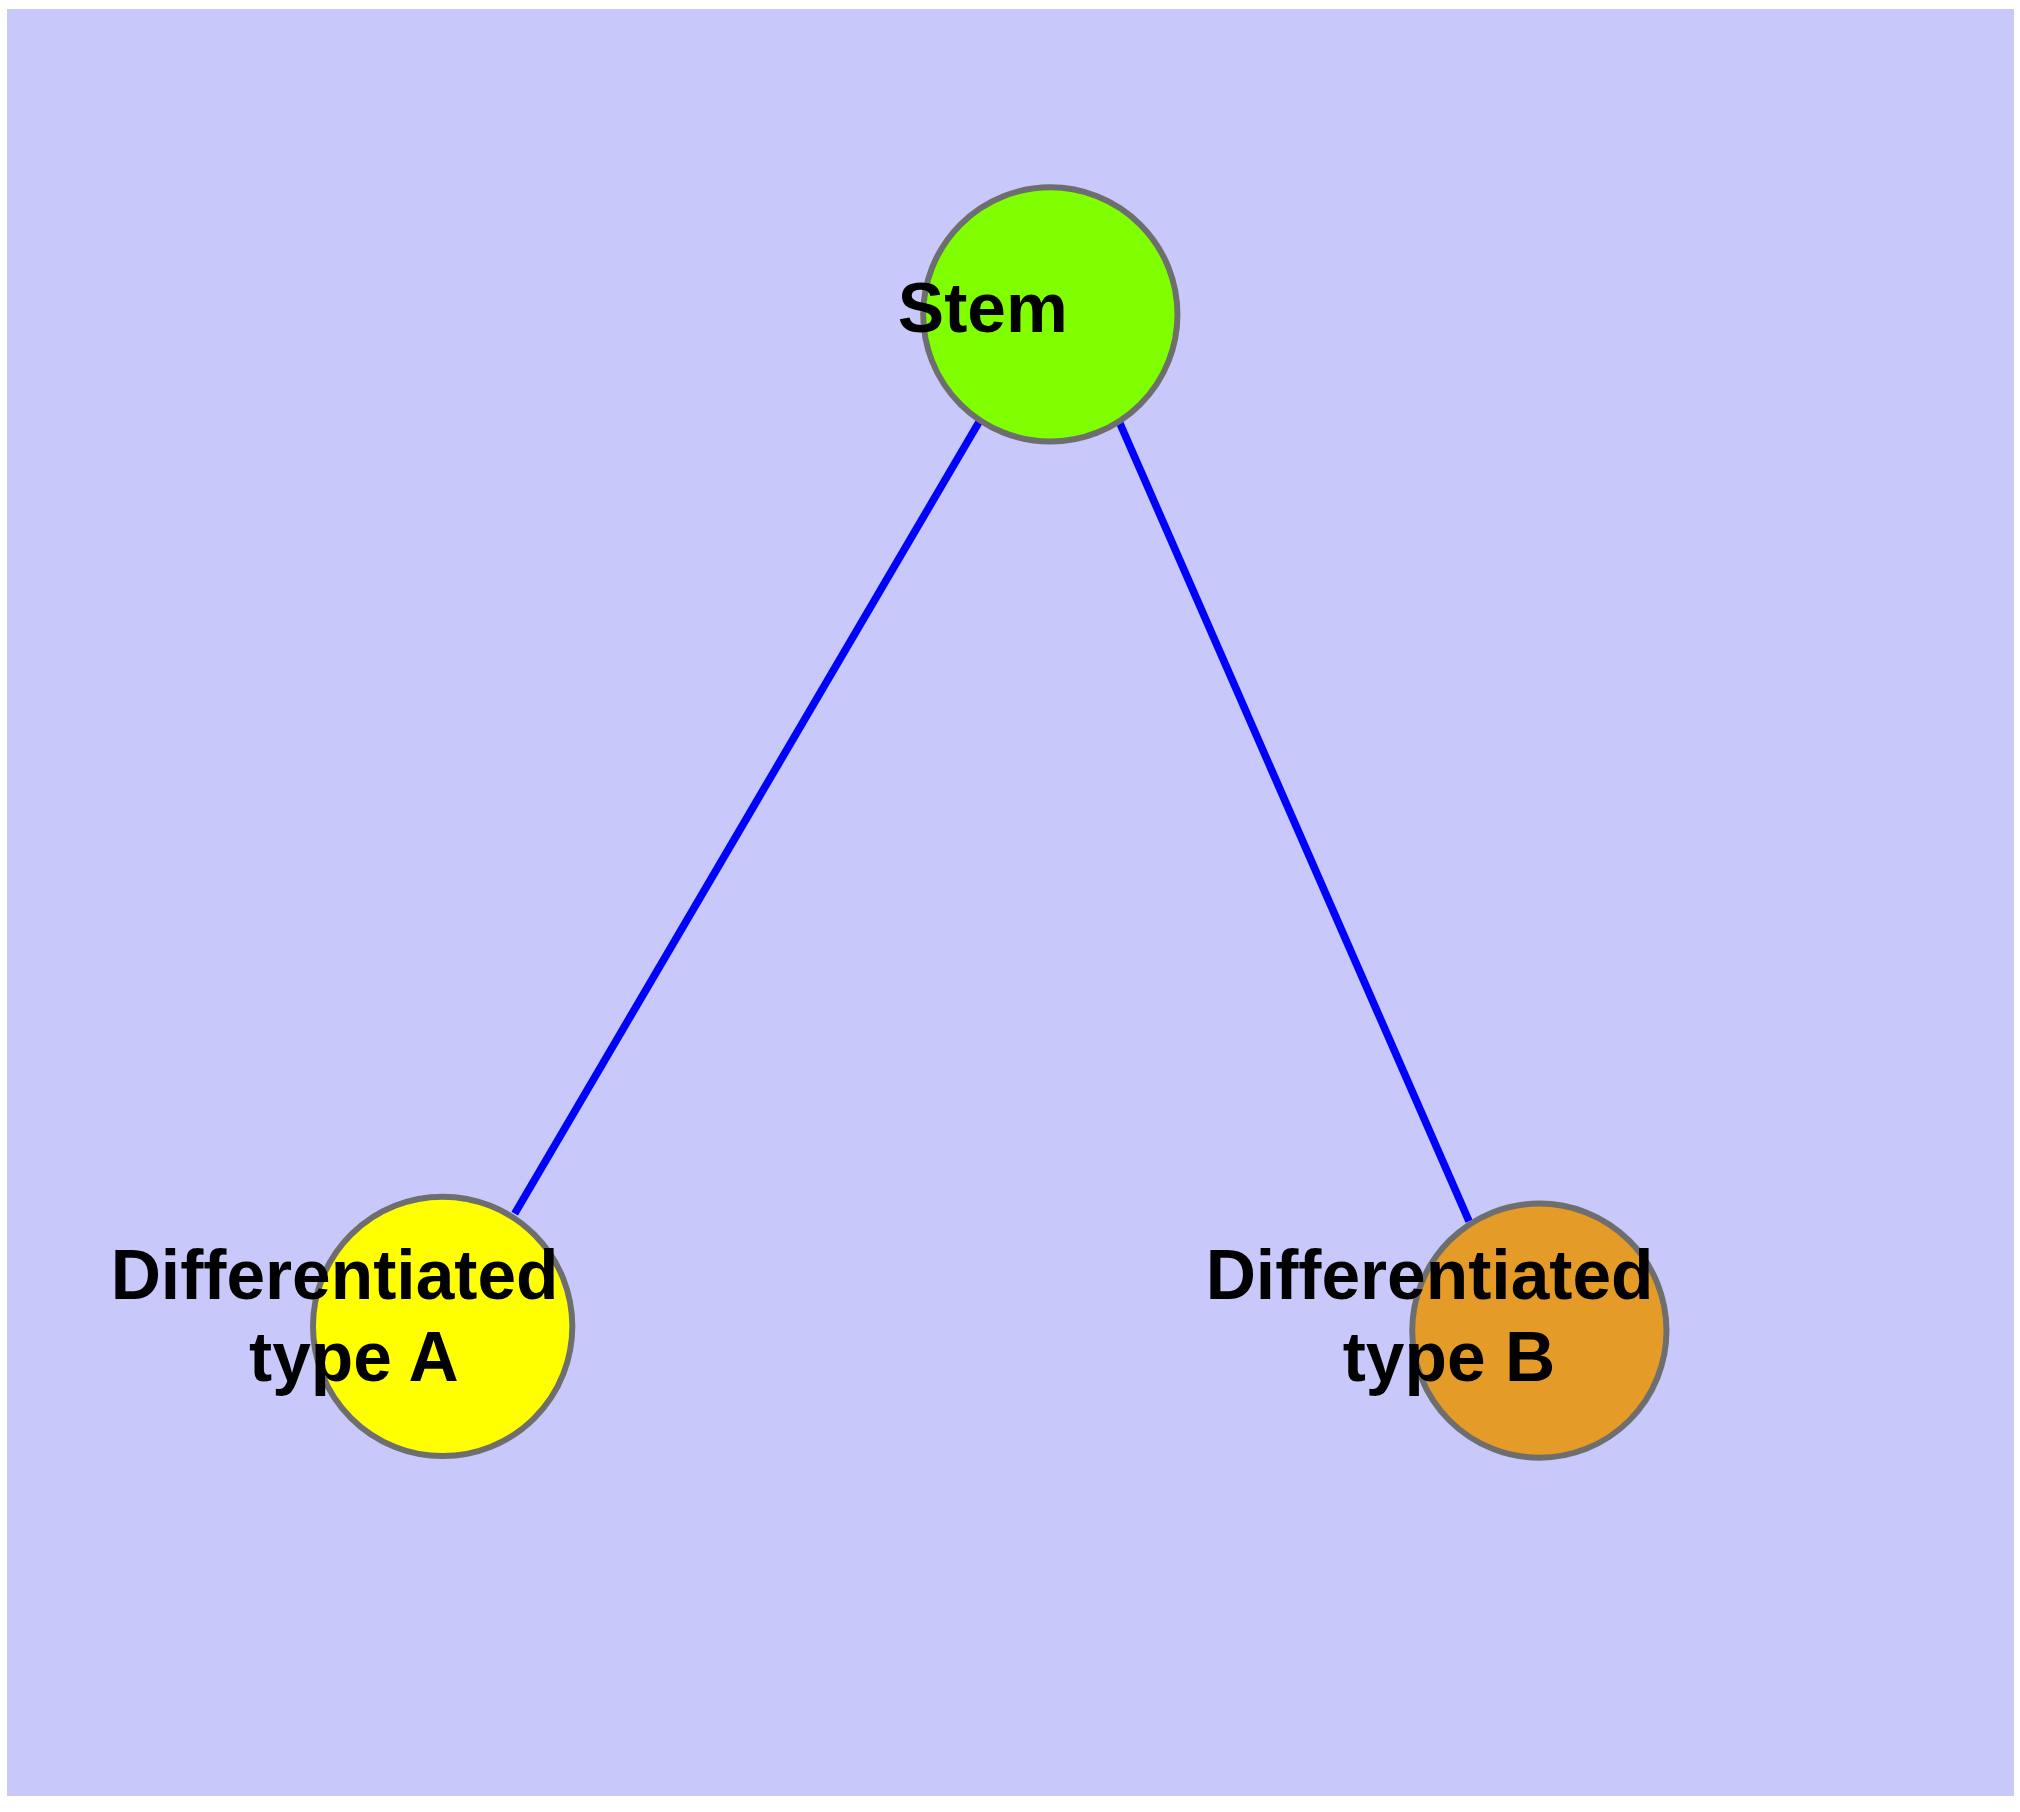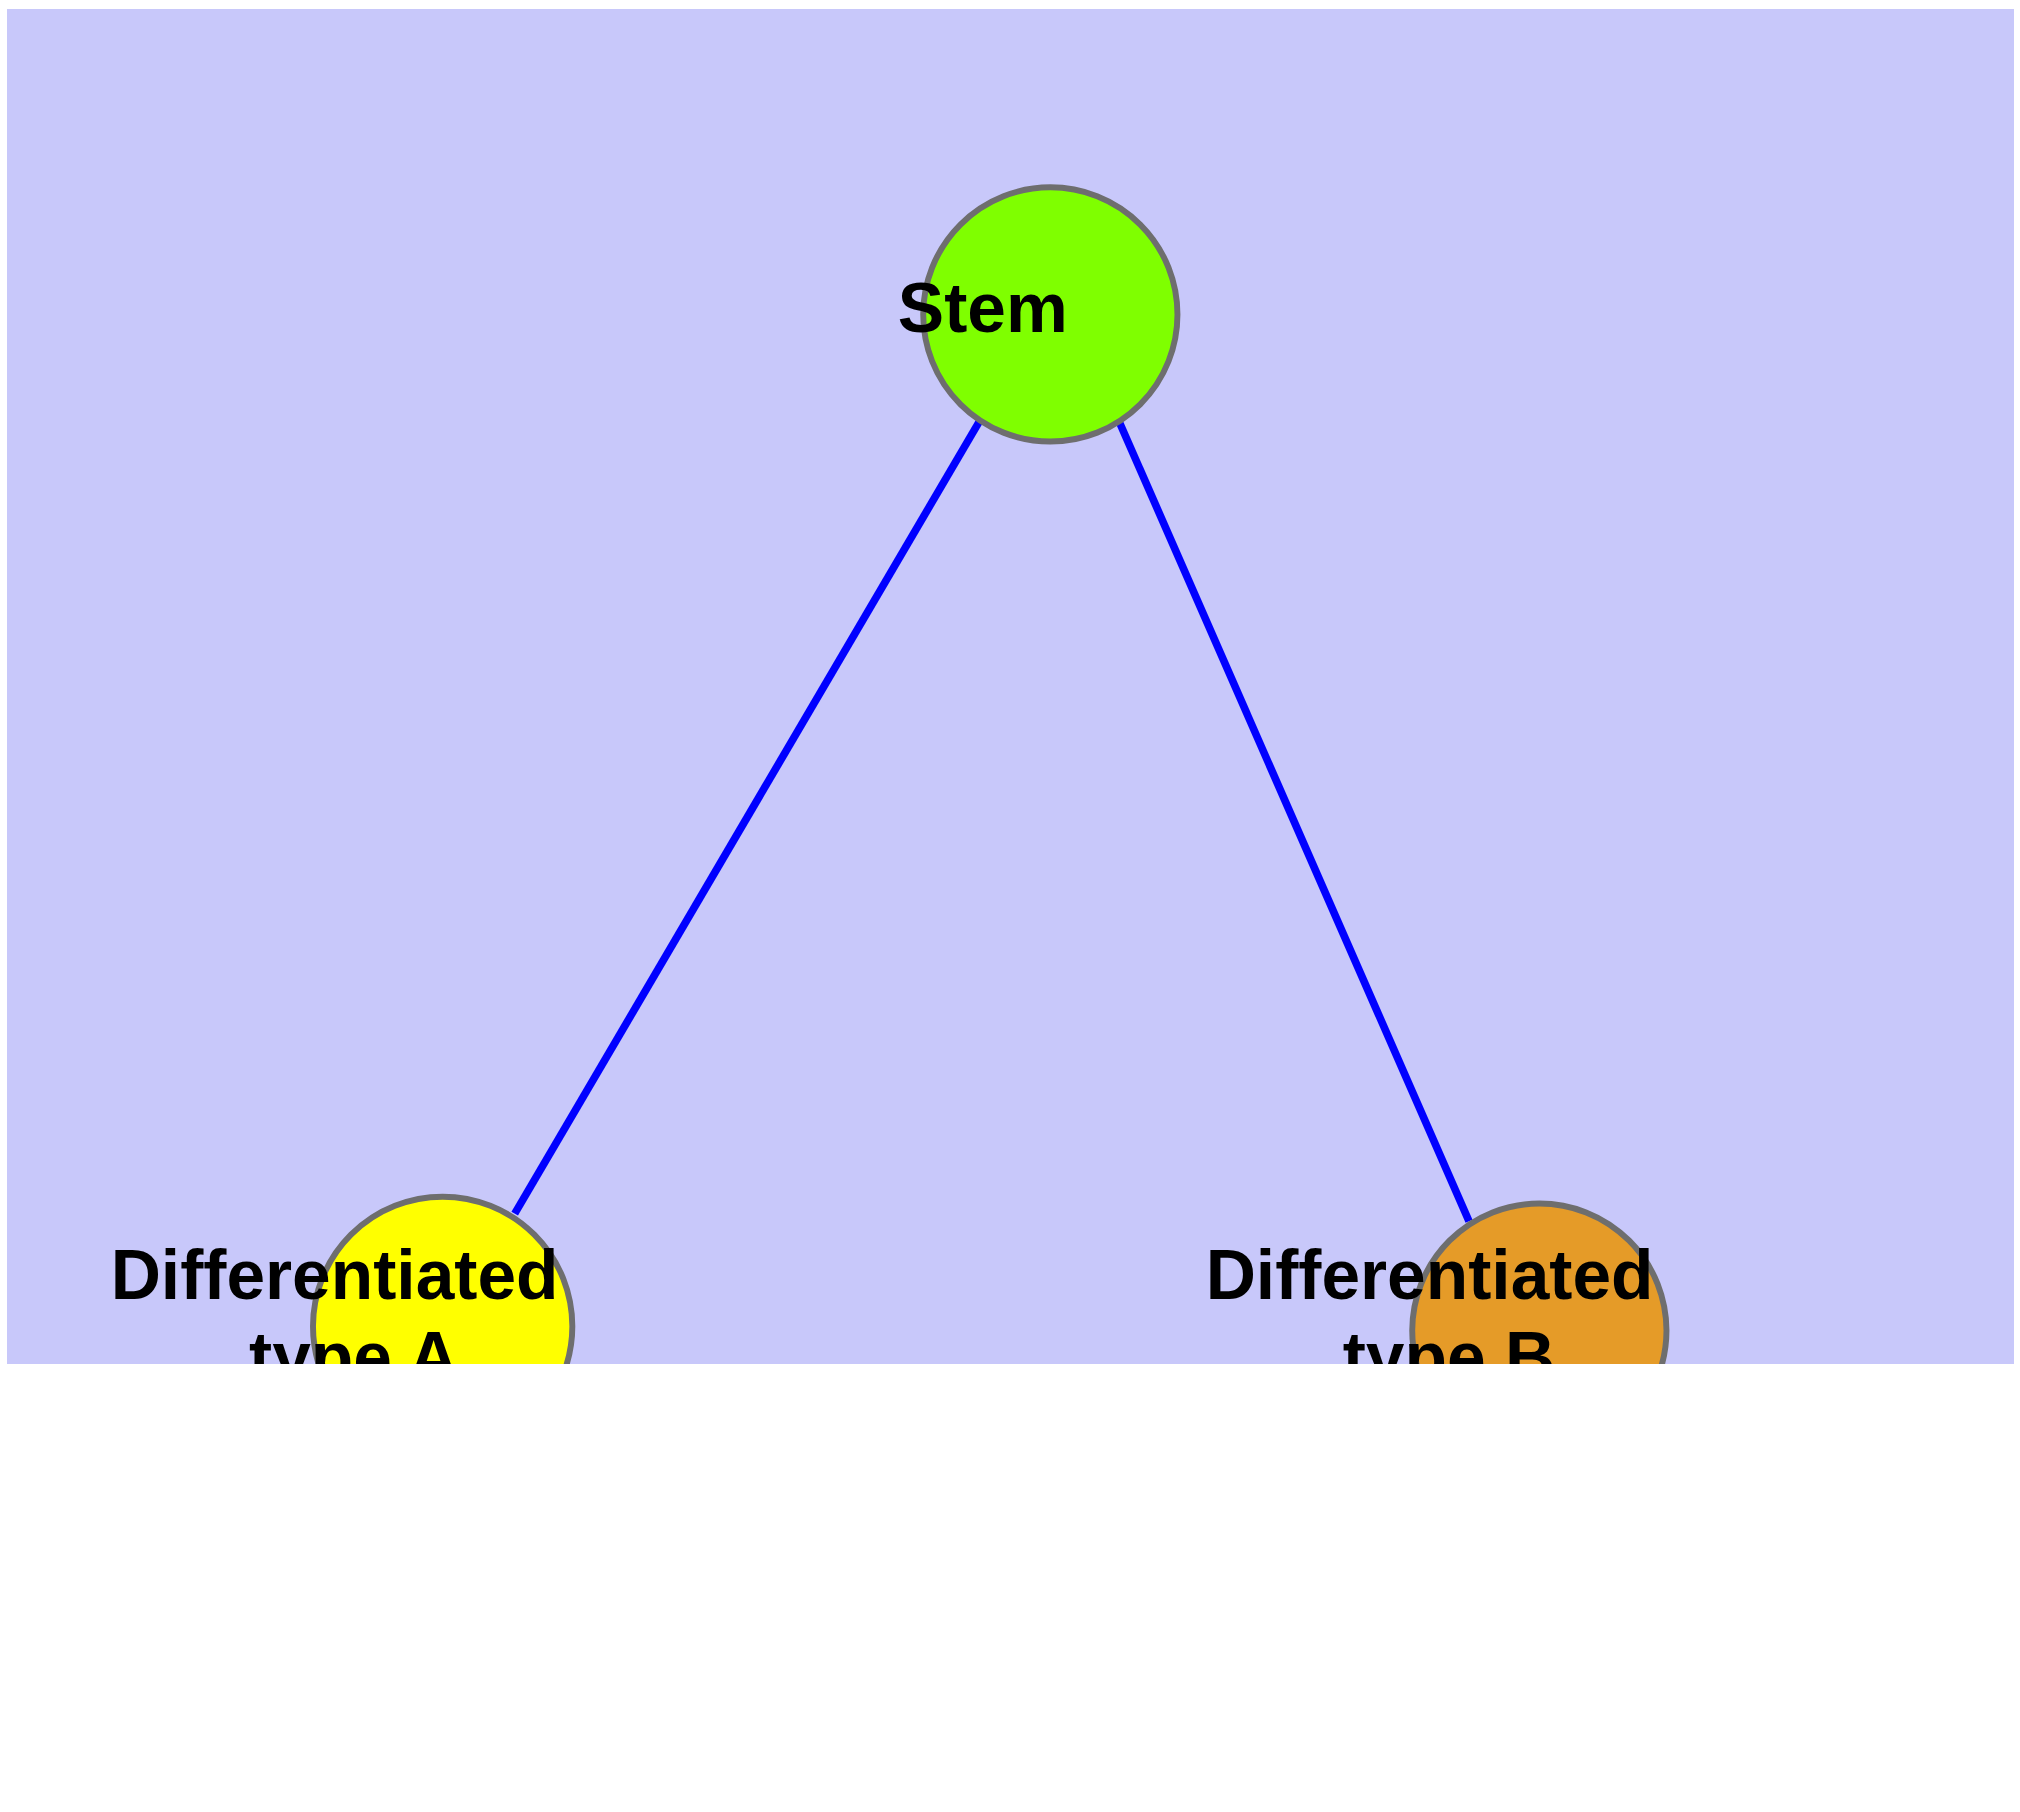--- a/index.html
+++ b/index.html
@@ -4,21 +4,21 @@
 <title>Cell Differentiation Graph</title>
 <style>
   html, body {
     margin: 0;
     padding: 0;
     background: #ffffff;
   }
   #canvas {
     position: relative;
     width: 2021px;
-    height: 1364px;
+    height: 1796px;
     background: #ffffff;
     overflow: hidden;
     font-family: "Liberation Sans", "DejaVu Sans", sans-serif;
   }
   #plot-area {
     position: absolute;
     left: 6.8px;
     top: 8.5px;
     width: 2007px;
     height: 1797px;

